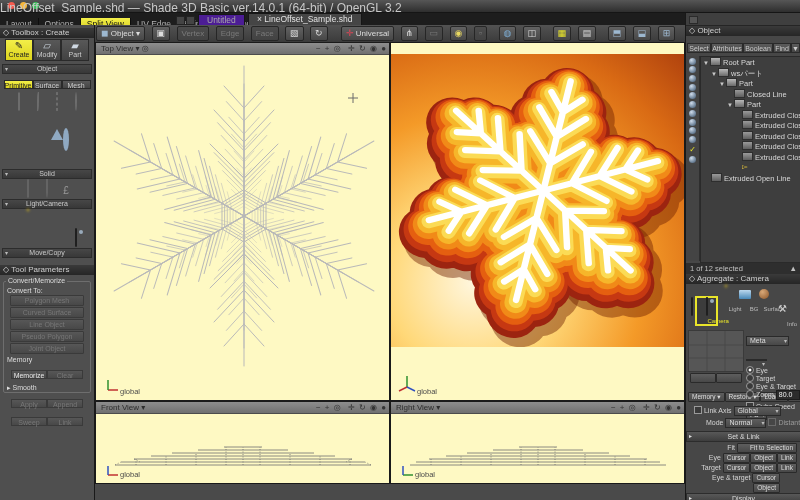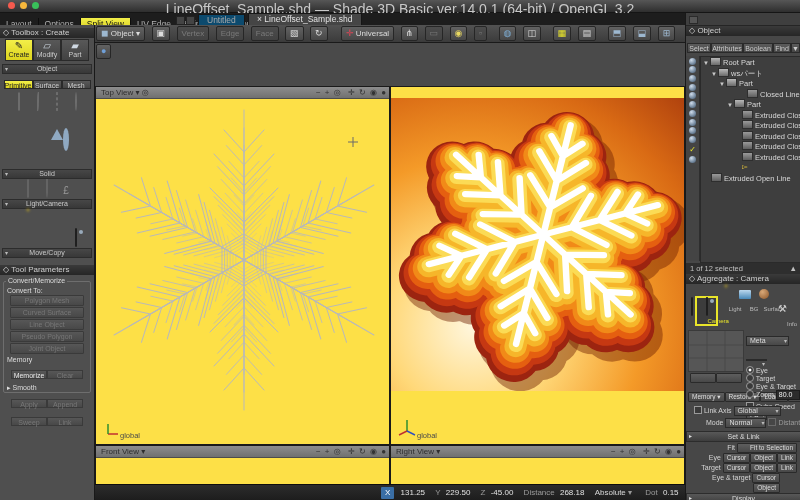--- a/index.html
+++ b/index.html
@@ -2,26 +2,26 @@
 <html><head>
 <meta charset="utf-8">
 <style>
   html,body{margin:0;padding:0;background:#222;}
   #root{position:relative;width:800px;height:500px;background:#4a4a4a;overflow:hidden;
         font-family:"Liberation Sans",sans-serif;color:#ccc;-webkit-user-select:none;}
   .abs{position:absolute;}
   
   .titlebar{left:0;top:0;width:800px;height:12px;background:linear-gradient(#565656,#2e2e2e);border-bottom:1px solid #151515;}
   .tl{width:7px;height:7px;border-radius:50%;top:2px;}
-  .titletext{top:1px;width:100%;text-align:center;font-size:14px;color:#c8c8c8;}
+  .titletext{top:1px;width:100%;text-align:left;font-size:12px;color:#c8c8c8;}
   
   .menubar{left:0;top:13px;width:800px;height:12px;background:#1d1d1d;}
   .mtab{display:inline-block;padding:0 6px;font-size:8.5px;line-height:12px;color:#b0b0b0;border-right:1px solid #0d0d0d;}
   .mtab.on{color:#111;background:linear-gradient(#f3ef49,#d8d020);}
-  .doctab{display:inline-block;padding:0 8px;font-size:8.5px;line-height:11px;color:#a8a8a8;background:#0c4a6e;border:1px solid #161616;border-bottom:none;}
+  .doctab{display:inline-block;padding:0 8px;font-size:8.5px;line-height:11px;color:#a8a8a8;background:#4c1d95;border:1px solid #161616;border-bottom:none;}
   .doctab.on{color:#e2e2e2;background:#454545;border-bottom:2px solid #e9e52a;}
   
   .toolbar{left:95px;top:25px;width:590px;height:17px;background:linear-gradient(#525252,#3b3b3b);border-bottom:1px solid #1a1a1a;}
   .tbtn{display:inline-block;vertical-align:top;height:13px;margin:1px 1px 0 1px;padding:0 4px;font-size:8px;line-height:13px;
         color:#ddd;background:linear-gradient(#626262,#474747);border:1px solid #262626;border-radius:2px;}
   .tbtn.dis{color:#7a7a7a;background:linear-gradient(#4c4c4c,#424242);text-align:right;}
   .tbtn .gl{font-size:9px;}
   
   .toolbox{left:0;top:25px;width:94px;height:475px;background:#4f4f4f;border-right:1px solid #191919;}
   .phdr{width:100%;height:10px;background:linear-gradient(#3a3a3a,#262626);color:#cfcfcf;font-size:8px;line-height:10px;padding-left:3px;box-sizing:border-box;}
@@ -50,21 +50,21 @@
   .mcbtn.on{background:linear-gradient(#f3ef49,#ddd41e);color:#222;}
   
   .gbox{border:1px solid #6e6e6e;border-radius:2px;}
   .glab{font-size:7px;color:#ddd;background:#4f4f4f;padding:0 2px;}
   .pbtn{display:block;width:72px;height:9px;margin:1px auto;font-size:7px;line-height:9px;text-align:center;color:#777;
         background:linear-gradient(#575757,#484848);border:1px solid #3a3a3a;border-radius:1px;}
   .pbtn2{display:inline-block;width:36px;height:9px;font-size:7px;line-height:9px;text-align:center;color:#777;background:linear-gradient(#575757,#484848);border:1px solid #3a3a3a;box-sizing:border-box;}
   .pbtn2.en{color:#e8e8e8;}
   .slab{font-size:7px;color:#ddd;}
   
-  .vp{background:#fde047;border:1px solid #1a1a1a;box-sizing:border-box;overflow:hidden;margin-top:44px;}
+  .vp{background:#fef9c3;border:1px solid #1a1a1a;box-sizing:border-box;overflow:hidden;}
   .vh{position:absolute;left:0;top:0;right:0;height:11px;background:linear-gradient(#8d8d8d,#707070);border-bottom:1px solid #4c4c4c;
       font-size:8px;color:#2d2d2d;line-height:11px;}
   .vh .nm{padding-left:5px;}
   .vhctl{position:absolute;right:2px;top:0;font-size:8px;color:#333;letter-spacing:1px;}
   .glb{font-size:7.5px;color:#4a4a4a;}
   
   .rpanel{left:685px;top:13px;width:115px;height:487px;background:#474747;border-left:1px solid #191919;}
   .btab{display:inline-block;height:10px;font-size:7px;line-height:10px;text-align:center;color:#ccc;background:linear-gradient(#5c5c5c,#464646);border:1px solid #2a2a2a;box-sizing:border-box;}
   .tree{background:#3e3e3e;border:1px solid #2a2a2a;overflow:hidden;}
   .trow{height:10.5px;font-size:7.5px;color:#d8d8d8;line-height:10.5px;white-space:nowrap;}
@@ -353,37 +353,20 @@
         <path d="M40,52 L40,46 M70,52 L70,43 M100,52 L100,40 M130,52 L130,34 M147,52 L147,34 M164,52 L164,34 M194,52 L194,40 M224,52 L224,43 M254,52 L254,46" stroke-dasharray="1,1.5"></path>
       </g>
       <g transform="translate(12,62)">
         <path d="M0,0 L10,0" stroke="#2f8f2f" stroke-width="1.5"></path>
         <path d="M0,0 L0,-9" stroke="#3050c0" stroke-width="1.5"></path>
       </g>
     </svg>
     <div class="abs glb" style="left:24px;top:68px;">global</div>
   </div>
 
-  <div class="abs statusbar">
-    <span style="margin-left:280px;"></span>
-    <span class="xbadge">X</span>
-    <span class="val" style="margin-left:4px;">131.25</span>
-    <span class="lab">Y</span>
-    <span class="val">229.50</span>
-    <span class="lab">Z</span>
-    <span class="val">-45.00</span>
-    <span class="lab">Distance</span>
-    <span class="val">268.18</span>
-    <span class="lab"><span style="color:#d8d8d8;">Absolute</span> ▾</span>
-    <span class="lab">Dot</span>
-    <span class="val">0.15</span>
-    
-    
-    
-  </div>
 
   <div class="abs rpanel">
 
     <div style="height:12px;background:#3f3f3f;border-bottom:1px solid #252525;position:relative;">
       <span class="abs" style="left:3px;top:3px;width:7px;height:6px;background:#555;border:1px solid #2a2a2a;"></span>
     </div>
 
     <div class="phdr">◇ <span>Object</span></div>
     <div style="padding:1px 1px 0 1px;white-space:nowrap;">
       <span class="btab" style="width:24px;">Select</span><span class="btab" style="width:32px;">Attributes</span><span class="btab" style="width:30px;">Boolean</span><span class="btab" style="width:18px;">Find</span><span class="btab" style="width:9px;">▼</span>
@@ -402,21 +385,21 @@
         <div class="gsph"></div>
         <div class="gsph"></div>
         <div style="text-align:center;color:#e9e52a;font-size:8px;height:10px;line-height:10px;">✓</div>
         <div class="gsph"></div>
       </div>
 
       <div class="tree" style="flex:1;height:205px;">
         <div class="trow" style="padding-left:2px;"><span class="exp">▼</span><span class="tico part"></span><span>Root Part</span></div>
         <div class="trow" style="padding-left:10px;"><span class="exp">▼</span><span class="tico part"></span><span>wsパート</span></div>
         <div class="trow" style="padding-left:18px;"><span class="exp">▼</span><span class="tico part"></span><span>Part</span></div>
-        <div class="trow" style="padding-left:25px;margin-left:21px;"><span class="tico"></span><span>Closed Line</span></div>
+        <div class="trow" style="padding-left:33px;"><span class="tico"></span><span>Closed Line</span></div>
         <div class="trow" style="padding-left:26px;"><span class="exp">▼</span><span class="tico part"></span><span>Part</span></div>
         <div class="trow" style="padding-left:41px;"><span class="tico"></span><span>Extruded Closed</span></div>
         <div class="trow" style="padding-left:41px;"><span class="tico"></span><span>Extruded Closed</span></div>
         <div class="trow" style="padding-left:41px;"><span class="tico"></span><span>Extruded Closed</span></div>
         <div class="trow" style="padding-left:41px;"><span class="tico"></span><span>Extruded Closed</span></div>
         <div class="trow" style="padding-left:41px;"><span class="tico"></span><span>Extruded Closed</span></div>
         <div class="trow" style="padding-left:41px;color:#e9c83a;">▻</div>
         <div class="trow" style="padding-left:10px;"><span class="tico"></span><span>Extruded Open Line</span></div>
       </div>
     </div>

